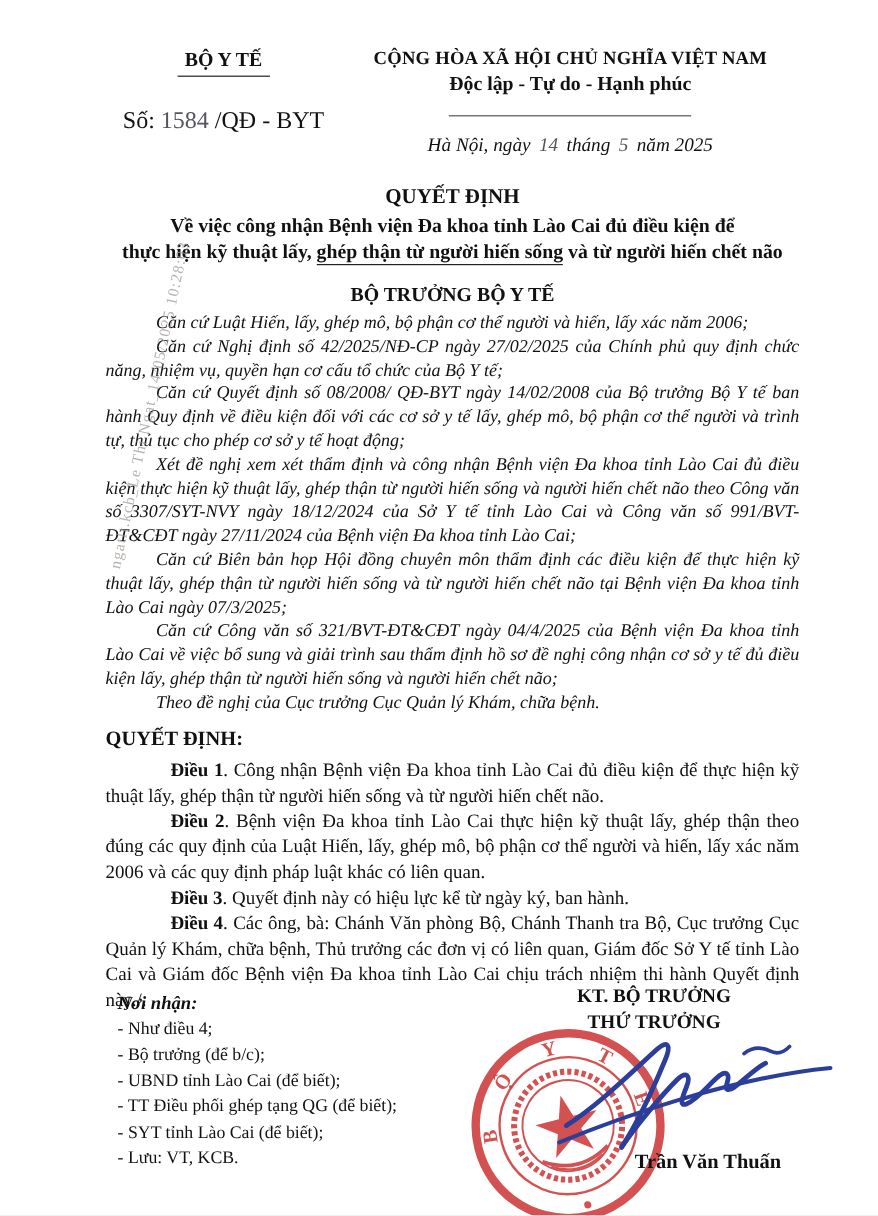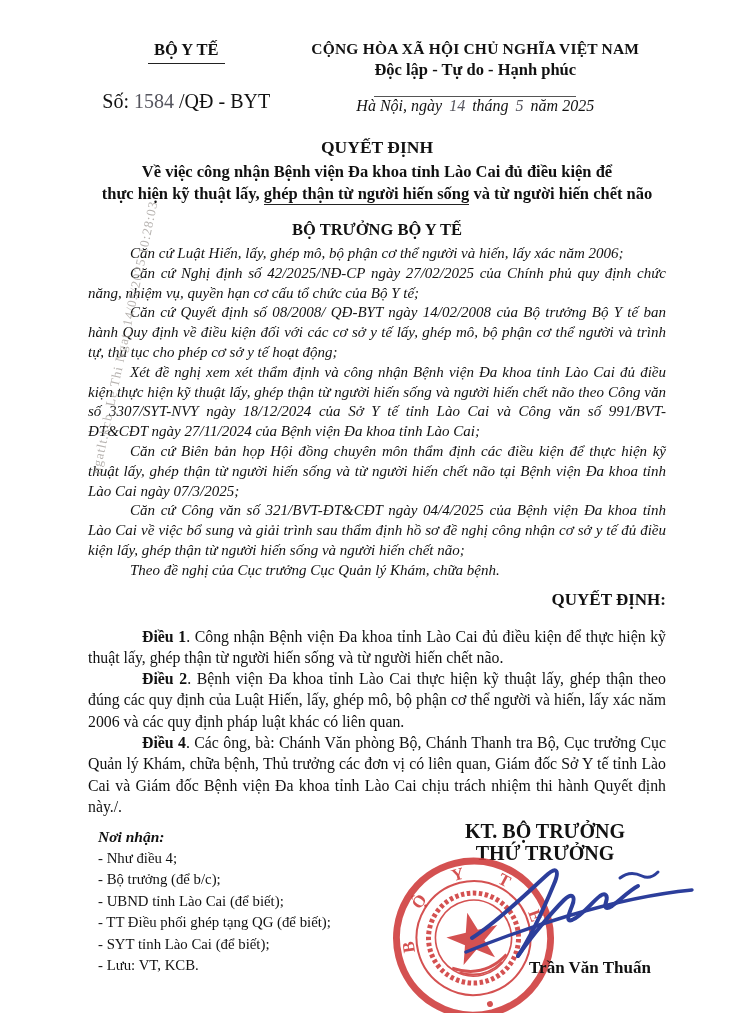--- a/index.html
+++ b/index.html
@@ -40,55 +40,55 @@
   }
   .national1 { font-weight: bold; font-size: 15.5px; letter-spacing: .2px; }
   .national2 {
     font-weight: bold; font-size: 16.5px;
     display: inline-block;
     border-bottom: 1.5px solid #555;
     padding-bottom: 16px;
     margin-top: 2px;
   }
   .doc-number { margin-top: 26px; font-size: 20px; }
-  .place-date { font-size: 16px; font-style: italic; }
+  .place-date { margin-top: 16px; font-size: 16px; font-style: italic; }
   .stamped { color: #55555e; }
   .place-date .stamped { margin: 0 7px; }
 
   
   .doc-kind { text-align: center; font-weight: bold; font-size: 17.5px; margin-top: 22px; }
   .subject { text-align: center; font-weight: bold; font-size: 16.5px; margin-top: 3px; line-height: 22px; }
   .u-part { border-bottom: 1px solid #222; padding-bottom: 1px; }
   .authority { text-align: center; font-weight: bold; font-size: 16.5px; margin-top: 15px; margin-bottom: 4px; }
 
   
   .preamble p {
     font-style: italic;
     font-size: 15px;
     line-height: 19.8px;
     text-align: justify;
     text-indent: 42px;
   }
-  .decision-heading { text-align: right; font-weight: bold; font-size: 17px; margin: 9px 0 16px 0; }
+  .decision-heading { text-align: left; font-weight: bold; font-size: 17px; margin: 9px 0 6px 0; }
 
   
   .articles p {
     font-size: 15.8px;
     line-height: 21.3px;
     text-align: justify;
     text-indent: 42px;
   }
   .articles .art-label { font-weight: bold; margin-left: 12px; }
 
   
   .footer { position: absolute; left: 0; top: 820px; width: 100%; }
   .recipients { position: absolute; left: 98px; top: 6px; font-size: 14.8px; line-height: 21.5px; }
   .recipients-heading { font-weight: bold; font-style: italic; font-size: 15.5px; }
   .sign-block { position: absolute; left: 400px; top: 0; width: 300px; text-align: center; }
-  .sign-title { font-weight: bold; font-size: 20px; line-height: 22px; width: 290px; }
+  .sign-title { font-weight: bold; font-size: 16px; line-height: 22px; width: 290px; }
   .signer-name { position: absolute; top: 138px; left: 80px; width: 220px; font-weight: bold; font-size: 17px; text-align: center; }
   .seal-wrap { position: absolute; left: -10px; top: 34px; transform: rotate(-14deg); }
   .sig-stroke-wrap { position: absolute; left: 60px; top: 40px; }
 </style>
 </head>
 <body>
 
 <div class="page">
 
   <div class="watermark">ngatlt.kcb_Le Thi Ngat_14/05/2025 10:28:03</div>
@@ -142,20 +142,21 @@
       </div>
 
     <div class="decision-heading">QUYẾT ĐỊNH:</div>
 
     <div class="articles">
 
         <p><span class="art-label">Điều 1</span><span>. Công nhận Bệnh viện Đa khoa tỉnh Lào Cai đủ điều kiện để thực hiện kỹ thuật lấy, ghép thận từ người hiến sống và từ người hiến chết não.</span></p>
 
         <p><span class="art-label">Điều 2</span><span>. Bệnh viện Đa khoa tỉnh Lào Cai thực hiện kỹ thuật lấy, ghép thận theo đúng các quy định của Luật Hiến, lấy, ghép mô, bộ phận cơ thể người và hiến, lấy xác năm 2006 và các quy định pháp luật khác có liên quan.</span></p>
 
+        <p><span class="art-label">Điều 3</span><span>. Quyết định này có hiệu lực kể từ ngày ký, ban hành.</span></p>
 
         <p><span class="art-label">Điều 4</span><span>. Các ông, bà: Chánh Văn phòng Bộ, Chánh Thanh tra Bộ, Cục trưởng Cục Quản lý Khám, chữa bệnh, Thủ trưởng các đơn vị có liên quan, Giám đốc Sở Y tế tỉnh Lào Cai và Giám đốc Bệnh viện Đa khoa tỉnh Lào Cai chịu trách nhiệm thi hành Quyết định này./.</span></p>
       </div>
   </div>
 
   <div class="footer">
     <div class="recipients">
       <div class="recipients-heading">Nơi nhận:</div>
       <div>
 

